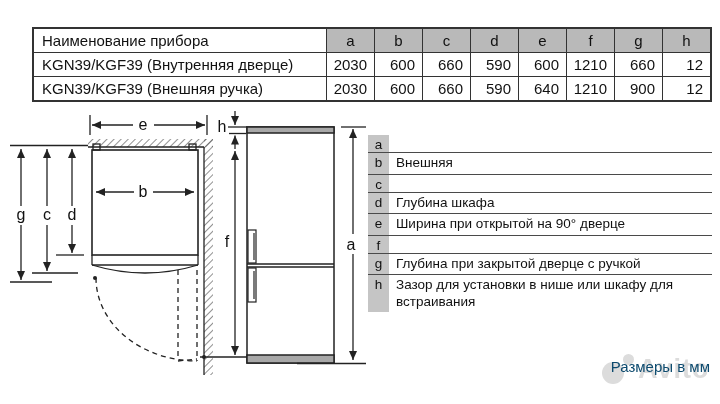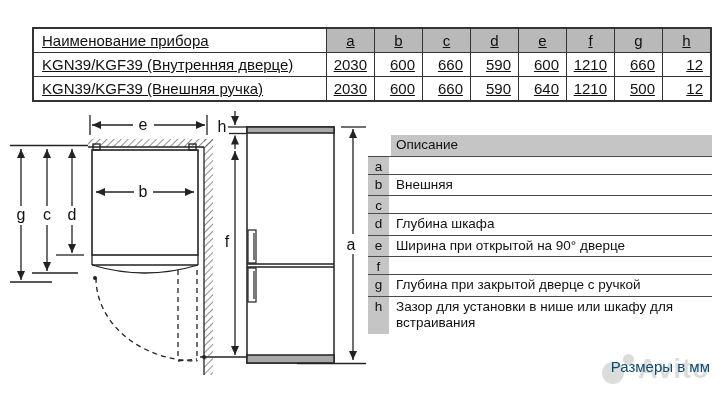--- a/index.html
+++ b/index.html
@@ -4,21 +4,21 @@
 <style>
   html,body{margin:0;padding:0;background:#fff;}
   #stage{position:relative;width:720px;height:404px;background:#ffffff;overflow:hidden;
          font-family:"Liberation Sans",sans-serif;color:#111;}
 
   
   .dims{position:absolute;left:32px;top:27px;display:grid;
         grid-template-columns:292px repeat(8,48px);
         border:2px solid #333;background:#fff;}
   .dims>div{border-left:1.5px solid #333;border-top:1.5px solid #333;
-            height:23px;display:flex;align-items:center;font-size:15px;line-height:1;text-decoration:underline;}
+            height:23px;display:flex;align-items:center;font-size:15px;line-height:1;}
   .dims>div:nth-child(-n+9){border-top:none;}
   .dims>div:nth-child(9n+1){border-left:none;}
   .dims .name{padding-left:8px;justify-content:flex-start;}
   .dims .hl{justify-content:center;background:#b9b9b9;}
   .dims .num{justify-content:flex-end;padding-right:7px;}
 
   
   .legend{position:absolute;left:368px;top:135px;width:344px;font-size:13.5px;}
   .lrow{display:flex;align-items:stretch;border-top:1.5px solid #4a4a4a;}
   .lrow:first-child{border-top:none;}
@@ -67,21 +67,21 @@
   <div class="num">660</div>
   <div class="num">12</div>
 
   <div class="name">KGN39/KGF39 (Внешняя ручка)</div>
   <div class="num">2030</div>
   <div class="num">600</div>
   <div class="num">660</div>
   <div class="num">590</div>
   <div class="num">640</div>
   <div class="num">1210</div>
-  <div class="num">500</div>
+  <div class="num">900</div>
   <div class="num">12</div>
 </div>
 
 <svg class="diag" width="370" height="300" viewBox="0 0 370 300">
   <defs>
     <marker id="arr" markerUnits="userSpaceOnUse" markerWidth="10" markerHeight="8" refX="9" refY="4" orient="auto">
       <path d="M0,0 L9,4 L0,8 z" fill="#222"></path>
     </marker>
     <pattern id="hat" patternUnits="userSpaceOnUse" width="5" height="5" patternTransform="rotate(45)">
       <line x1="0" y1="0" x2="0" y2="5" stroke="#555" stroke-width="1.3"></line>
@@ -191,24 +191,20 @@
     <text x="21" y="116">g</text>
     <text x="47" y="116">c</text>
     <text x="72" y="116">d</text>
     <text x="227" y="143">f</text>
     <text x="351" y="146" font-size="17">a</text>
   </g>
 </svg>
 
 <div class="legend">
   <div class="lrow">
-    <div class="lkey blank"></div>
-    <div class="ltxt hdr">Описание</div>
-  </div>
-  <div class="lrow">
     <div class="lkey">a</div>
   </div>
   <div class="lrow">
     <div class="lkey">b</div>
     <div class="ltxt">Внешняя</div>
   </div>
   <div class="lrow">
     <div class="lkey">c</div>
   </div>
   <div class="lrow">

